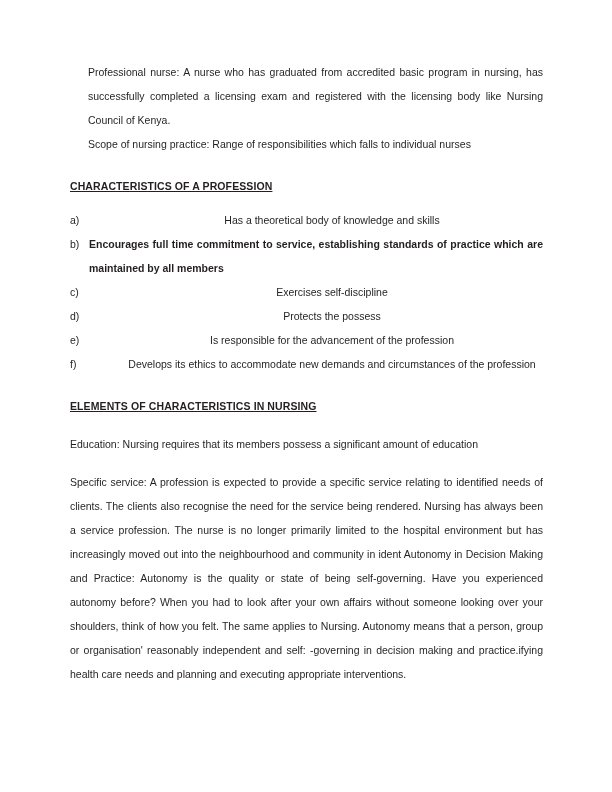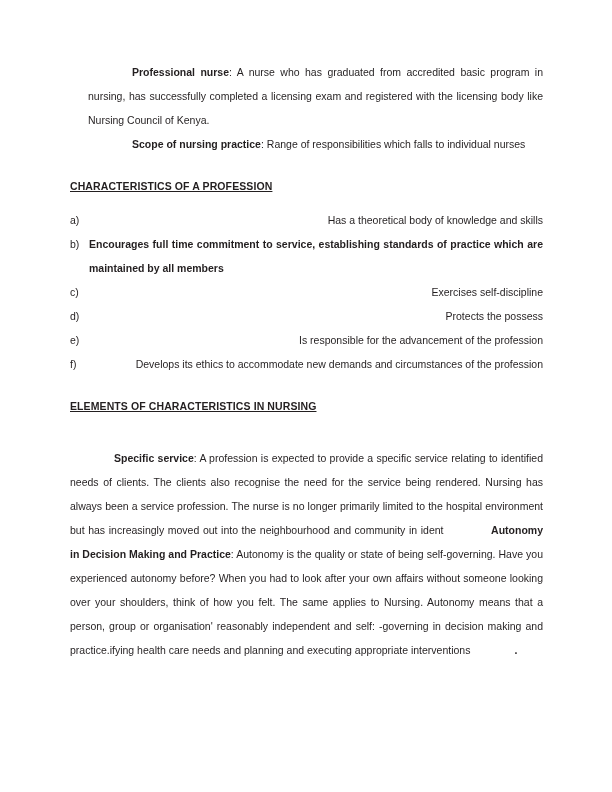--- a/index.html
+++ b/index.html
@@ -38,22 +38,21 @@
   
   .defs {
     margin-left: 18px;
     width: 455px;
   }
   .defs .para {
     width: 455px;
   }
 
   b, .b {
-    font-weight: bold;
-    margin-left: 44px;
+    font-weight: normal;
   }
 
   
   .heading {
     font-size: 10.5px;
     font-weight: bold;
     line-height: 24px;
     letter-spacing: 0.1px;
     margin: 0;
     color: #231f20;
@@ -90,21 +89,21 @@
   }
   .list-item .item-text {
     display: block;
   }
   
   .list-item.wrap .item-text {
     text-align: justify;
     font-weight: bold;
   }
   .list-item.nowrap .item-text {
-    text-align: right;
+    text-align: center;
     margin-left: 32px;
   }
 </style>
 </head>
 <body>
 
 <div class="page">
   <div class="content">
 
     <div class="defs">
@@ -148,19 +147,20 @@
         <span class="item-text">Develops its ethics to accommodate new demands and circumstances of the profession</span>
       </li>
     </ul>
 
     <div class="gap-md"></div>
 
     <p class="heading">ELEMENTS OF CHARACTERISTICS IN NURSING</p>
 
     <div class="gap-sm"></div>
 
+    <p class="para"><span class="b">Education</span><span>: </span><span>Nursing requires that its members possess a significant amount of education</span></p>
 
     <div class="gap-sm"></div>
 
     <p class="para"><span class="b">Specific service</span><span>: </span><span>A profession is expected to provide a specific service relating to identified needs of clients. The clients also recognise the need for the service being rendered. Nursing has always been a service profession. The nurse is no longer primarily limited to the hospital environment but has increasingly moved out into the neighbourhood and community in ident </span><span class="b">Autonomy in Decision Making and Practice</span><span>: </span><span>Autonomy is the quality or state of being self-governing. Have you experienced autonomy before? When you had to look after your own affairs without someone looking over your shoulders, think of how you felt. The same applies to Nursing. Autonomy means that a person, group or organisation' reasonably independent and self: -governing in decision making and practice.ifying health care needs and planning and executing appropriate interventions</span><span class="b">.</span></p>
 
   </div>
 </div>
 
 </body></html>

